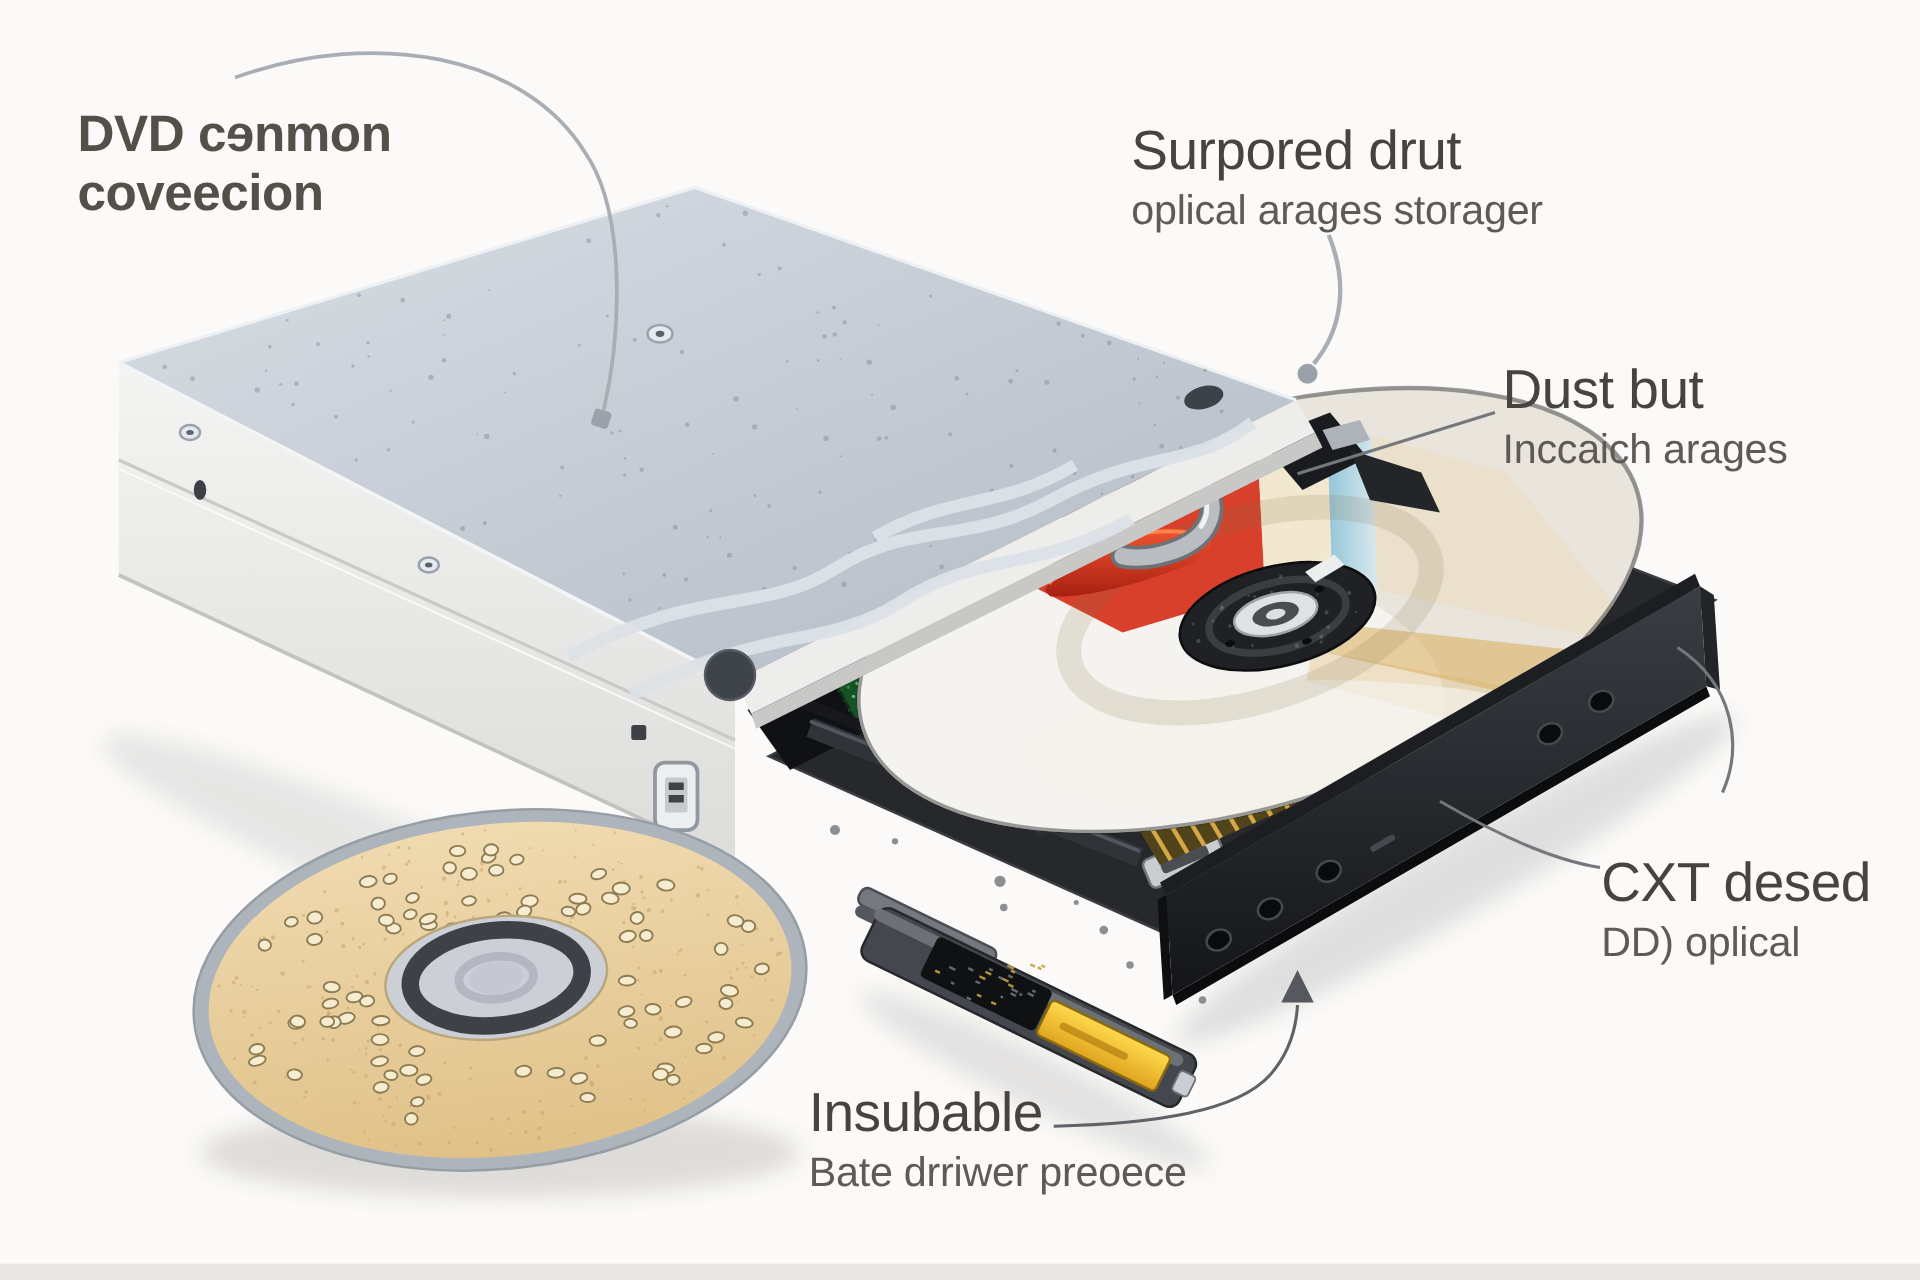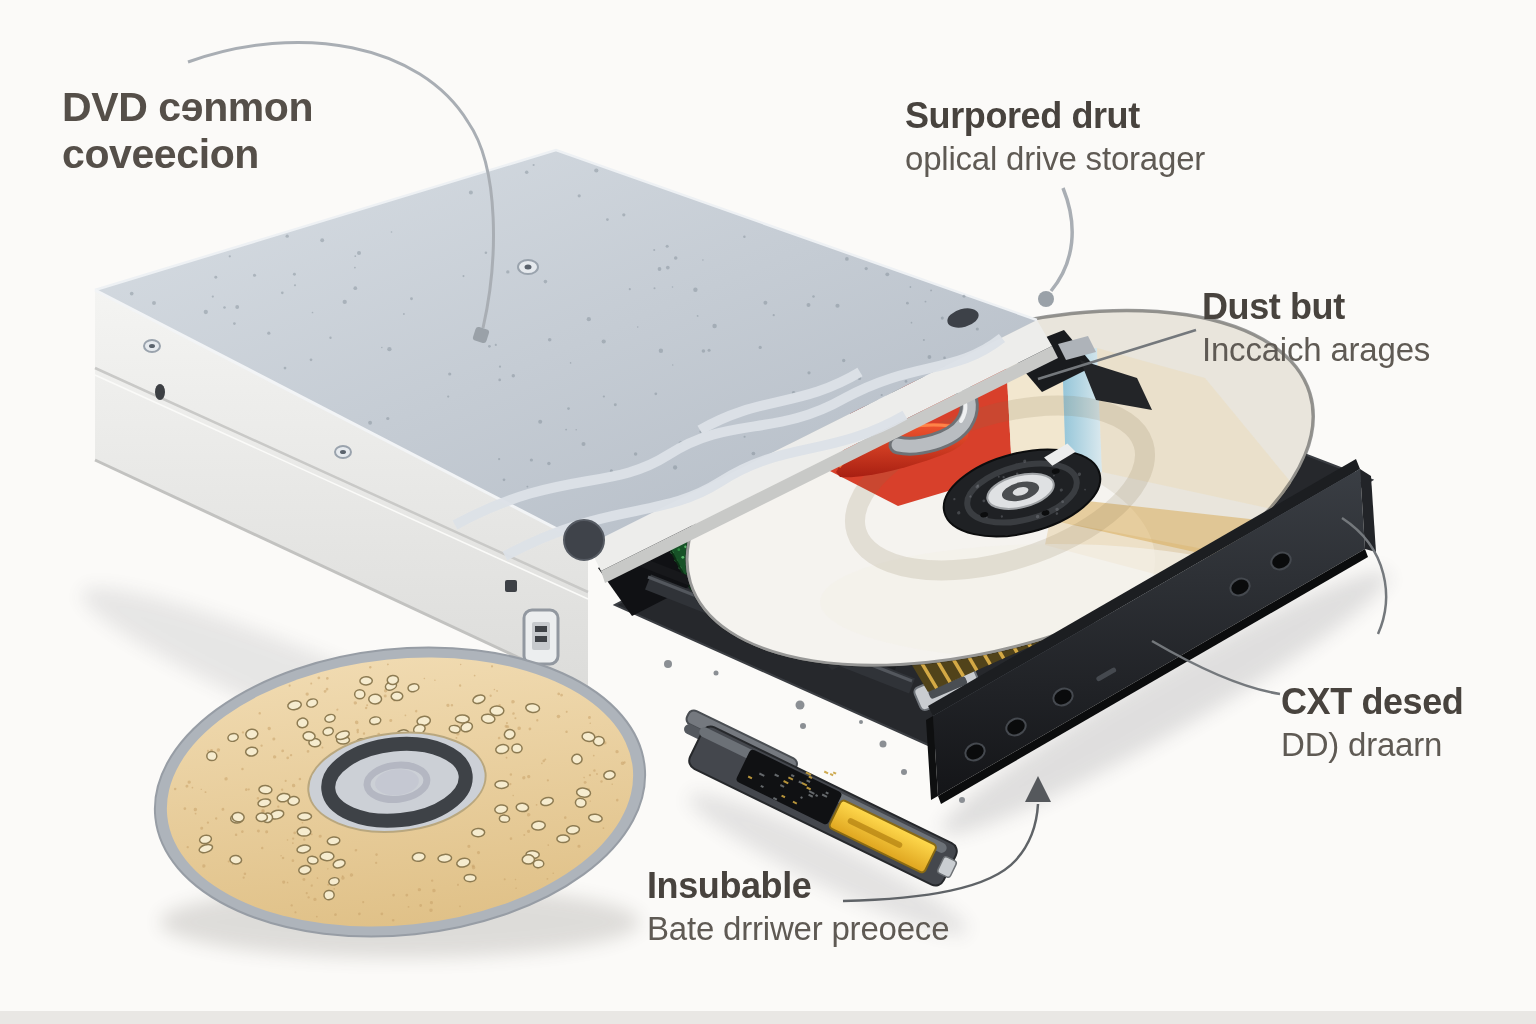--- a/index.html
+++ b/index.html
@@ -1,19 +1,19 @@
 <!DOCTYPE html>
 <html><head>
 <meta charset="utf-8">
 <style>
   html,body{margin:0;padding:0;background:#e9e7e4;font-family:"Liberation Sans",sans-serif;}
   .stage{position:relative;width:1536px;height:1011px;margin:0 auto;background:var(--bg,#fbfaf8);overflow:hidden;}
   .stage svg{position:absolute;left:0;top:0;}
   .lbl{position:absolute;pointer-events:none;}
-  .lbl .hd{font-size:36px;font-weight:700;letter-spacing:-0.4px;color:var(--heading,#4d4843);line-height:1.08;white-space:nowrap;}
+  .lbl .hd{font-size:44px;font-weight:400;letter-spacing:-0.4px;color:var(--heading,#4d4843);line-height:1.08;white-space:nowrap;}
   .lbl .sub{font-size:33px;font-weight:400;letter-spacing:-0.2px;color:var(--sub,#5f5a54);line-height:1.1;margin-top:5px;white-space:nowrap;}
   .lbl.title .hd{font-size:41px;font-weight:600;color:#554f49;line-height:1.15;}
 </style>
 </head>
 <body>
 
 <div class="stage" style="--bg: #fbfaf8; --heading: #48433e; --sub: #5f5a54;">
 <svg width="1536" height="1024" viewBox="0 0 1536 1024">
   <defs>
     <filter id="soft" x="-40%" y="-40%" width="180%" height="180%">
@@ -1037,31 +1037,31 @@
   </g>
 </svg>
 
   <div class="lbl title" style="left:62px;top:84px;">
     <div class="hd">DVD cɘnmon</div>
     <div class="hd">coveecion</div>
   </div>
 
   <div class="lbl" style="left:905px;top:97px;">
     <div class="hd">Surpored drut</div>
-    <div class="sub">oplical drive storager</div>
+    <div class="sub">oplical arages storager</div>
   </div>
 
   <div class="lbl" style="left:1202px;top:288px;">
     <div class="hd">Dust but</div>
     <div class="sub">Inccaich arages</div>
   </div>
 
   <div class="lbl" style="left:1281px;top:637px;margin-top:46px;">
     <div class="hd">CXT desed</div>
-    <div class="sub">DD) draarn</div>
+    <div class="sub">DD) oplical</div>
   </div>
 
 
   <div class="lbl" style="left:647px;top:867px;">
     <div class="hd">Insubable</div>
     <div class="sub">Bate drriwer preoece</div>
   </div>
 </div>
 
 </body></html>

